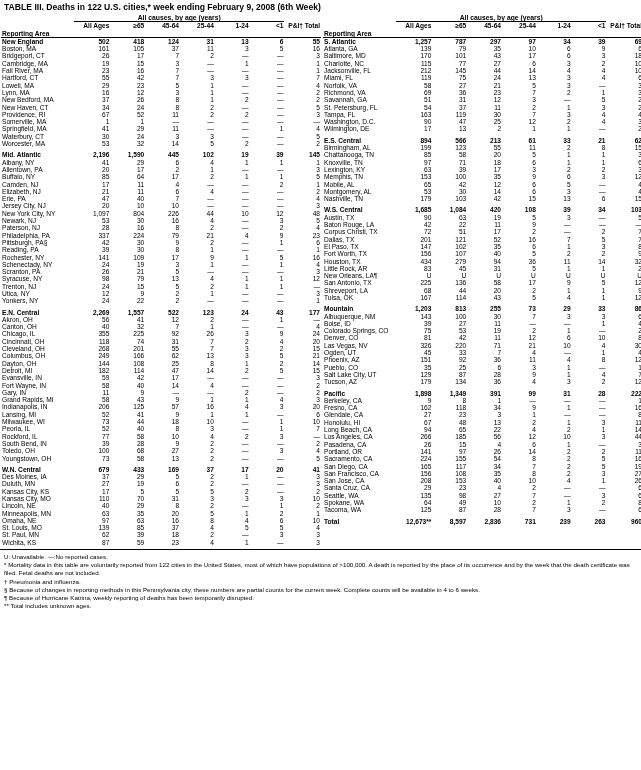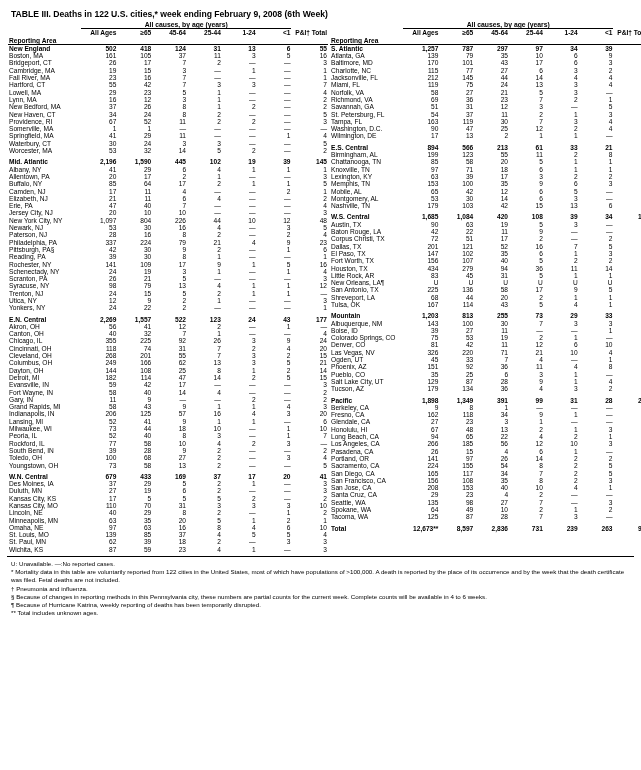--- a/index.html
+++ b/index.html
@@ -1,17 +1,17 @@
 <!DOCTYPE html>
 <html><head>
 <meta charset="utf-8">
 <style>
   html,body{margin:0;padding:0;background:#ffffff;}
   body{width:641px;height:770px;font-family:"Liberation Sans",sans-serif;color:#000;}
-  .page{width:641px;height:770px;position:relative;padding:7px;box-sizing:border-box;}
+  .page{width:641px;height:770px;position:relative;padding:0;box-sizing:border-box;}
   .title{font-size:8.6px;font-weight:bold;padding:2px 4px 1px 4px;line-height:10px;}
   table{border-collapse:collapse;}
   .grid{width:641px;table-layout:fixed;}
   .half{width:320px;vertical-align:top;}
   .tbl{width:100%;table-layout:fixed;font-size:6.6px;line-height:7.3px;border-collapse:collapse;}
   .tbl td,.tbl th{padding:0 1px;vertical-align:bottom;}
   .hdr-rule-bot{border-bottom:1px solid #000;}
   .grp{font-size:6.8px;font-weight:bold;text-align:center;border-bottom:1px solid #000;padding-bottom:1px;}
   .colh{font-size:6.6px;font-weight:bold;text-align:right;padding-bottom:1px;}
   .colh.left{text-align:left;}

